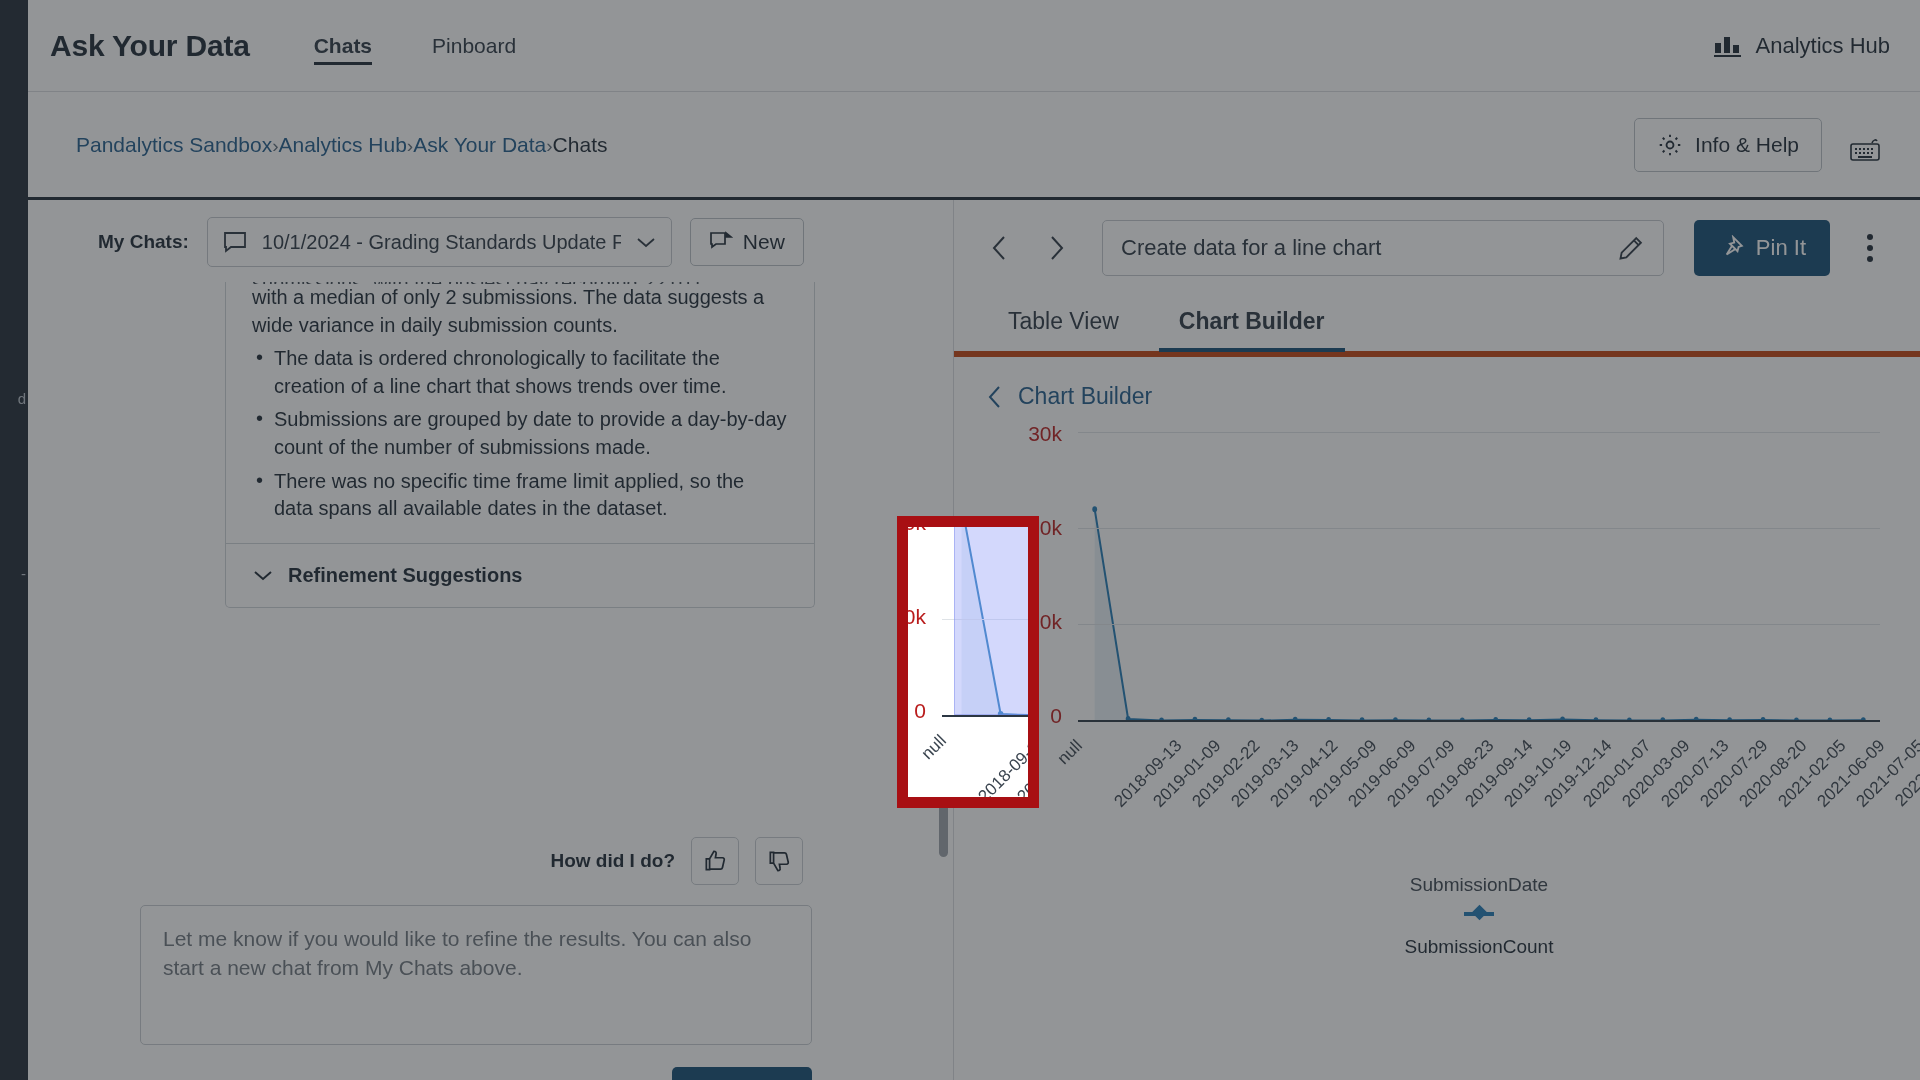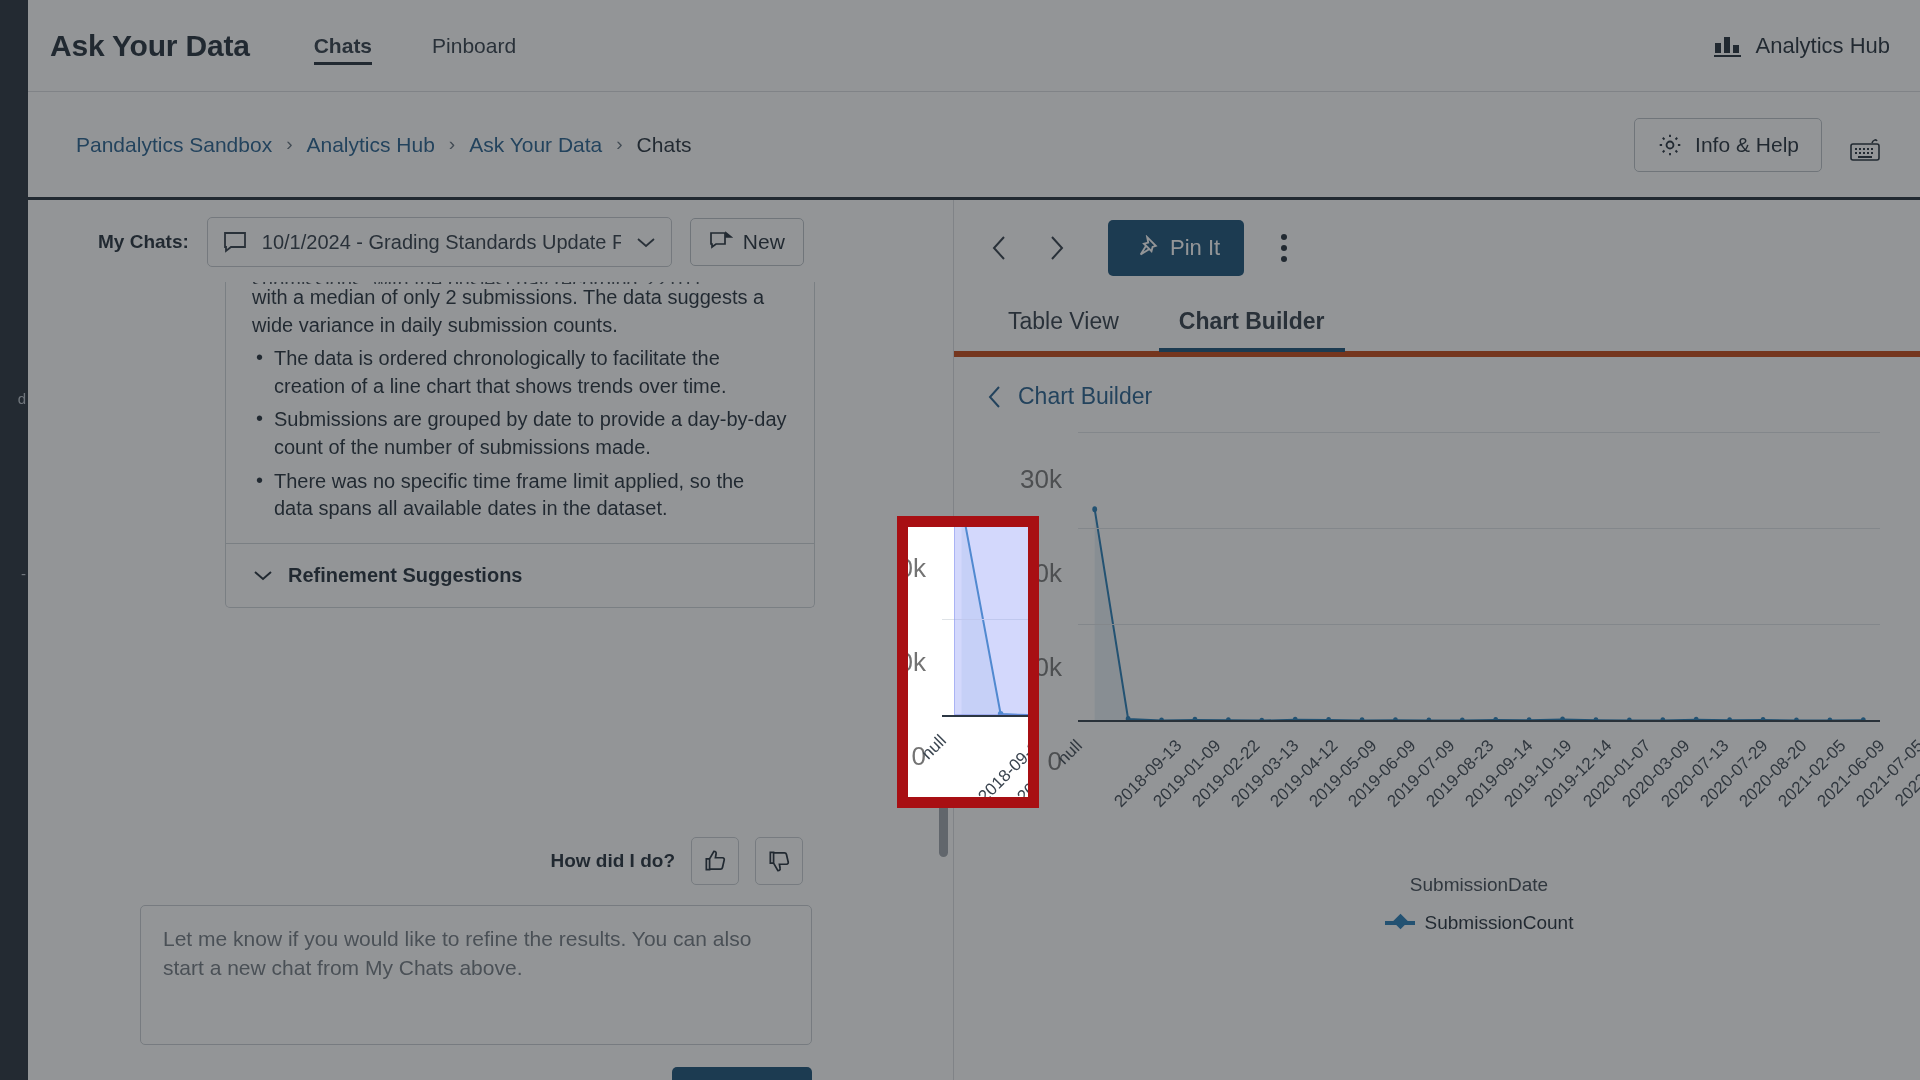--- a/index.html
+++ b/index.html
@@ -42,21 +42,21 @@
     height: 3px; background: #1b2733;
   }
   .topright { margin-left: auto; display: flex; align-items: center; gap: 12px; }
   .topright .label { font-size: 22px; color: #1b2733; }
 
   
   .crumbrow {
     position: relative; height: 105px; display: flex; align-items: center;
     padding: 0 30px 0 48px;
   }
-  .crumbs { display: flex; align-items: flex-start; gap: 14px; font-size: 21px; }
+  .crumbs { display: flex; align-items: flex-end; font-size: 21px; }
   .crumb { color: #1e5a8a; cursor: pointer; }
   .crumb.last { color: #1b2733; cursor: default; }
   .sep { color: #5d6b78; font-size: 19px; }
 
   .crumb-actions { margin-left: auto; display: flex; align-items: flex-end; gap: 18px; }
   .btn-outline {
     display: flex; align-items: center; gap: 12px;
     border: 1px solid #b9bfc5; border-radius: 5px;
     padding: 13px 22px; font-size: 21px; color: #1b2733;
     background: #fff; cursor: pointer;
@@ -182,39 +182,39 @@
     display:flex; align-items:center; gap:12px; padding: 26px 0 0 30px;
     font-size: 23px; color:#1e5a8a; cursor:pointer; width: max-content;
   }
 
   
   .chart-wrap { position: relative; margin: 14px 40px 0 28px; height: 520px; }
   .ylabel {
     position:absolute; left: 2px; top: 170px; font-size: 19px; color:#4a5561;
     transform: rotate(-90deg); transform-origin: left top; white-space: nowrap;
   }
-  .ytick { position:absolute; left: 28px; font-size: 26px; color:#737373; text-align: right; width: 52px; margin-top: 42px; }
+  .ytick { position:absolute; left: 28px; font-size: 21px; color:#b91c1c; text-align: right; width: 52px; }
   .plot {
     position:absolute; left: 96px; right: 0; top: 8px; height: 290px;
   }
   .gridline { position:absolute; left:0; right:0; height:1px; background:#dfe3e7; }
   .axisline { position:absolute; left:0; right:0; bottom:0; height:2px; background:#2b3642; }
   .xticklabels { position:absolute; left: 96px; right:0; top: 312px; height: 130px; }
   .xtick {
     position:absolute; top: 0; font-size: 17px; color:#3a444f;
     transform: rotate(-45deg); transform-origin: right top; white-space: nowrap;
     text-align: right;
   }
   .xaxis-title {
     position:absolute; left: 96px; right:0; top: 450px; text-align:center;
     font-size: 19px; color:#3a444f;
   }
   .legend {
     position:absolute; left: 96px; right:0; top: 488px;
-    display:flex; align-items:center; justify-content:center; gap:10px;
+    display:flex; align-items:center; justify-content:center; gap:20px;flex-direction:column;
   }
   .legend .swatch { width: 30px; height: 4px; background:#1f78b4; position:relative; }
   .legend .swatch::after {
     content:""; position:absolute; left:10px; top:-5px; width:11px; height:11px;
     background:#1f78b4; transform: rotate(45deg);
   }
   .legend .ltxt { font-size: 19px; color:#1b2733; }
 
   
   .sel-rect {
@@ -387,20 +387,29 @@
             <span>
               <svg width="26" height="30" viewBox="0 0 26 30" fill="none" stroke="#2b3642" stroke-width="2">
                 <path d="M17 4L7 15l10 11"></path>
               </svg>
             </span>
           </div>
           <div class="arrow-btn">
             <span>
               <svg width="26" height="30" viewBox="0 0 26 30" fill="none" stroke="#2b3642" stroke-width="2">
                 <path d="M9 4l10 11L9 26"></path>
+              </svg>
+            </span>
+          </div>
+          <div class="q-input">
+            <span class="txt">Create data for a line chart</span>
+            <span>
+              <svg width="28" height="28" viewBox="0 0 24 24" fill="none" stroke="#2b3642" stroke-width="1.6">
+                <path d="M16.5 3.5l4 4L8 20l-5 1 1-5z"></path>
+                <path d="M14.5 5.5l4 4"></path>
               </svg>
             </span>
           </div>
           <button class="pin-btn">
             <span>
               <svg width="26" height="26" viewBox="0 0 24 24" fill="none" stroke="#ffffff" stroke-width="1.7">
                 <path d="M14 2l8 8-3 1-1 4-5-5-5 8 8-5-5-5 4-1z"></path>
               </svg>
             </span>
             <span>Pin It</span>

